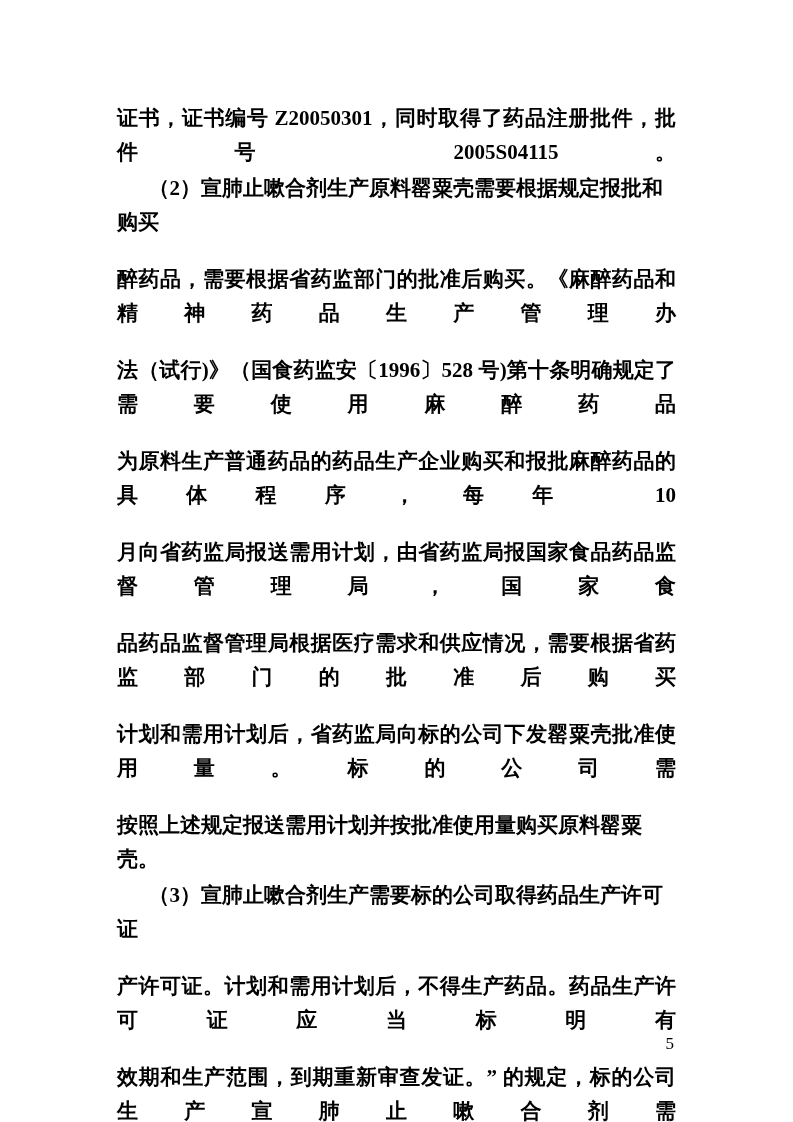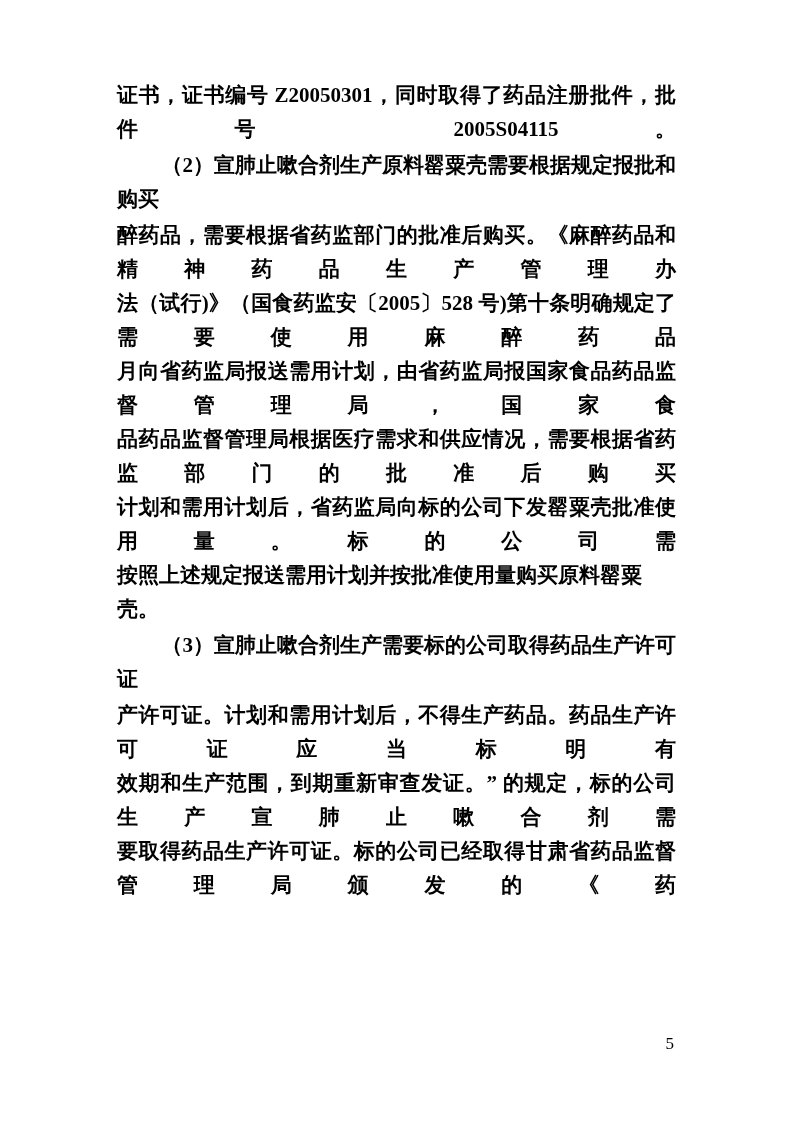--- a/index.html
+++ b/index.html
@@ -20,41 +20,42 @@
     position: absolute;
     left: 117px;
     top: 78px;
     width: 559px;
     font-size: 21px;
     line-height: 34px;
     font-weight: bold;
   }
   .line {
     white-space: normal;
+    margin-top: 23px;
   }
   
   .line.full {
     text-align: justify;
     text-align-last: justify;
   }
   
   .line.first {
     text-indent: 2em;
     text-align: justify;
     text-align-last: justify;
   }
   
   .line.end {
     text-align: left;
     text-align-last: left;
   }
   
   .line.heading {
     text-indent: 1.5em;
-    text-align: right;
+    text-align: left;
     text-align-last: left;
     margin: 2px 0;
   }
   .page-number {
     position: absolute;
     top: 1034px;
     right: 119px;
     font-size: 17px;
     font-weight: normal;
     color: #000000;
@@ -62,21 +63,22 @@
   }
 </style>
 </head>
 <body>
 
 <div class="page">
   <div class="content">
       <div class="line full">证书，证书编号 Z20050301，同时取得了药品注册批件，批件号 2005S04115。</div>
       <div class="line heading">（2）宣肺止嗽合剂生产原料罂粟壳需要根据规定报批和购买</div>
       <div class="line full">醉药品，需要根据省药监部门的批准后购买。《麻醉药品和精神药品生产管理办</div>
-      <div class="line full">法（试行)》（国食药监安〔2005〕528 号)第十条明确规定了需要使用麻醉药品</div>
+      <div class="line full">法（试行)》（国食药监安〔1996〕528 号)第十条明确规定了需要使用麻醉药品</div>
+      <div class="line full">为原料生产普通药品的药品生产企业购买和报批麻醉药品的具体程序，每年 10</div>
       <div class="line full">月向省药监局报送需用计划，由省药监局报国家食品药品监督管理局，国家食</div>
       <div class="line full">品药品监督管理局根据医疗需求和供应情况，需要根据省药监部门的批准后购买</div>
       <div class="line full">计划和需用计划后，省药监局向标的公司下发罂粟壳批准使用量。标的公司需</div>
       <div class="line end">按照上述规定报送需用计划并按批准使用量购买原料罂粟壳。</div>
       <div class="line heading">（3）宣肺止嗽合剂生产需要标的公司取得药品生产许可证</div>
       <div class="line full">产许可证。计划和需用计划后，不得生产药品。药品生产许可证应当标明有</div>
       <div class="line full">效期和生产范围，到期重新审查发证。” 的规定，标的公司生产宣肺止嗽合剂需</div>
       <div class="line full">要取得药品生产许可证。标的公司已经取得甘肃省药品监督管理局颁发的《药</div>
     </div>
   <div class="page-number">5</div>

